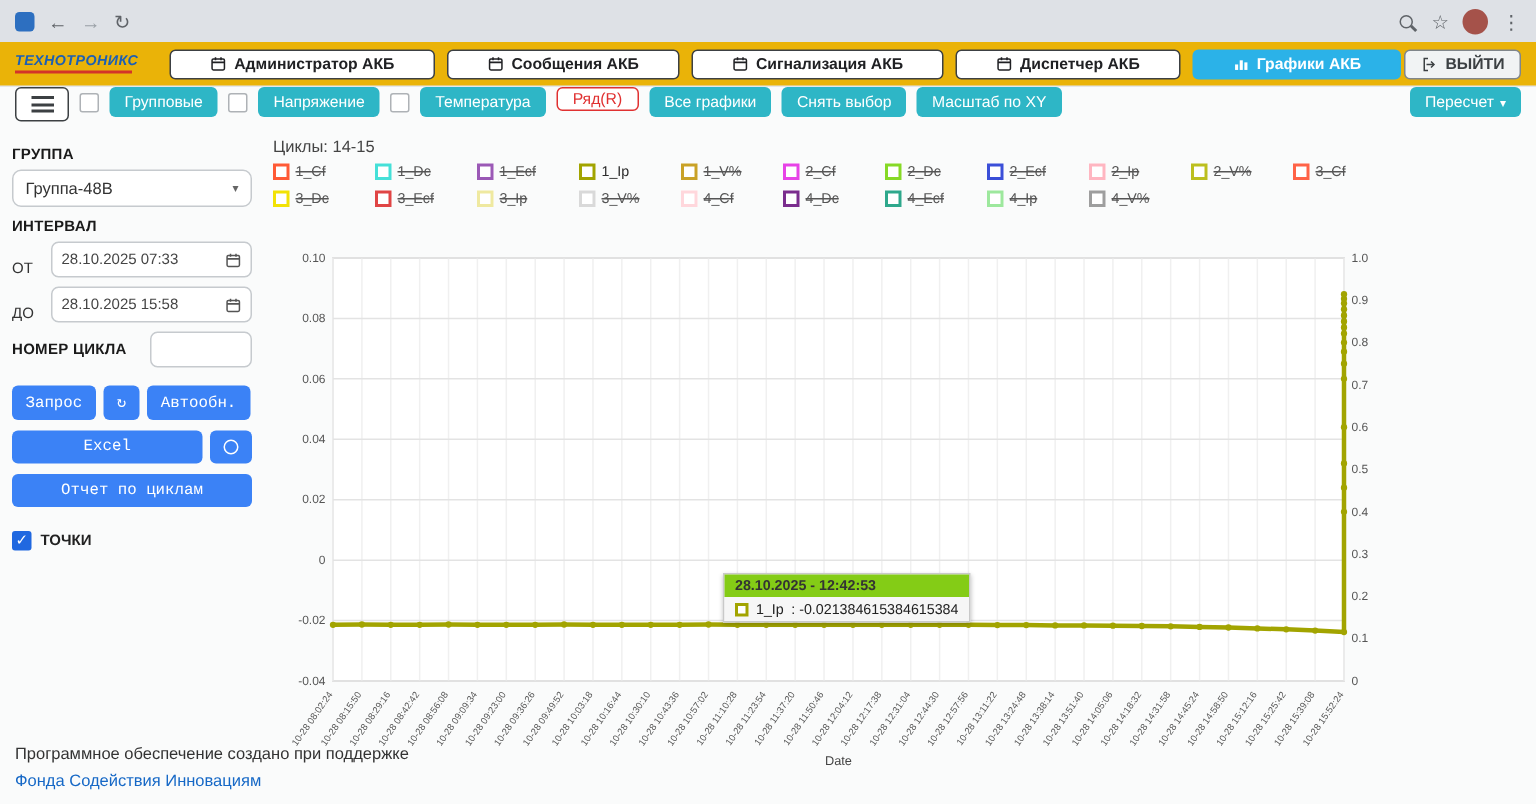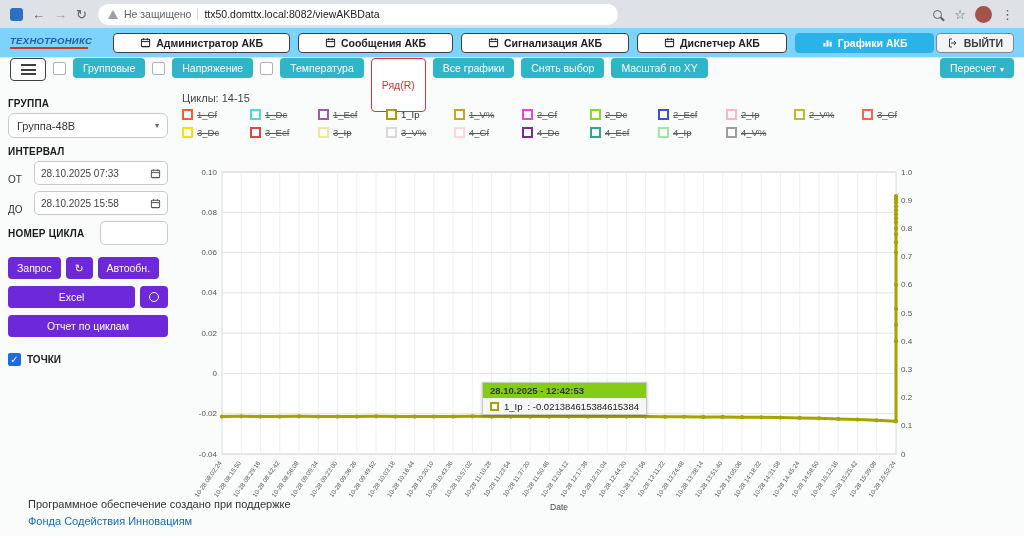--- a/index.html
+++ b/index.html
@@ -15,52 +15,52 @@
 .warn{width:0;height:0;border-left:5px solid transparent;border-right:5px solid transparent;border-bottom:9px solid #9aa0a6;flex:none}
 .sec{color:#5f6368;font-size:10.5px;white-space:nowrap}
 .addr-sep{width:1px;height:12px;background:#dadce0}
 .urltxt{color:#202124;font-size:10.5px;white-space:nowrap;overflow:hidden}
 .bspacer{flex:1}
 .mag{width:9px;height:9px;border:1.6px solid #5f6368;border-radius:50%;position:relative;margin-right:3px;flex:none}
 .mag::after{content:"";position:absolute;width:5px;height:1.6px;background:#5f6368;right:-4px;bottom:-2px;transform:rotate(45deg)}
 .avatar{width:17px;height:17px;border-radius:50%;background:#a5524a;flex:none}
 
 
-.hdr{height:30px;background:#7dd3fc;border-bottom:1px solid #e4e6e9;display:flex;align-items:center;padding:0 10px}
+.hdr{height:30px;background:#eab308;border-bottom:1px solid #e4e6e9;display:flex;align-items:center;padding:0 10px}
 .logo{display:flex;flex-direction:column;line-height:1;margin-right:6px;width:96px}
 .logo b{font-style:italic;color:#1b5fb5;font-size:9.5px;letter-spacing:.3px;white-space:nowrap}
 .logo i{display:block;height:2px;background:#d3342a;width:78px;margin-top:2px}
 .navs{display:flex;gap:8px;margin:0 auto}
 .nbtn{display:inline-flex;align-items:center;gap:5px;background:#fff;border:1.5px solid #3c4043;border-radius:4px;padding:3px 26px;font-size:10.5px;font-weight:700;color:#202124;cursor:pointer;white-space:nowrap;font-family:inherit}
 .nbtn.active{background:#2bb2e8;border-color:#2bb2e8;color:#fff}
 .logout{display:inline-flex;align-items:center;gap:5px;background:#f1f3f4;border:1px solid #80868b;border-radius:4px;padding:3px 10px;font-size:10.5px;font-weight:700;color:#3c4043;cursor:pointer;font-family:inherit}
 
 
 .tbar{height:28px;display:flex;align-items:flex-start;gap:7px;padding:0 10px}
 .burger{width:36px;height:23px;background:#fff;border:1.5px solid #3c4043;border-radius:4px;display:flex;flex-direction:column;justify-content:center;align-items:center;gap:2.5px;cursor:pointer}
 .burger i{display:block;width:15px;height:2px;background:#3c4043}
 .chk{width:13px;height:13px;background:#fff;border:1px solid #aeb2b6;border-radius:2px;flex:none;cursor:pointer}
 .tbtn{background:#2eb6c6;color:#fff;border:none;border-radius:4px;padding:4px 10px;font-size:10.5px;cursor:pointer;white-space:nowrap;font-family:inherit}
-.dbtn{background:#fff;color:#e03131;border:1.5px solid #e03131;border-radius:4px;padding:20px 10px;font-size:10.5px;cursor:pointer;font-family:inherit}
+.dbtn{background:#fff;color:#e03131;border:1.5px solid #e03131;border-radius:4px;padding:1px 10px;font-size:10.5px;cursor:pointer;font-family:inherit}
 .tspacer{flex:1}
 .caret{font-size:8px;margin-left:4px}
 
 
 .main{display:flex;padding:4px 8px 0}
 .side{width:160px;flex:none}
 .slabel{font-size:10px;font-weight:700;margin:8px 0 4px;color:#1a1a1a;letter-spacing:.2px}
 .sel{height:25px;border:1px solid #c6cace;border-radius:6px;background:#fff;display:flex;align-items:center;justify-content:space-between;padding:0 8px;font-size:11px;color:#333;cursor:pointer}
 .selcaret{font-size:8px;color:#666}
 .drow{display:flex;align-items:flex-end;gap:6px;margin-bottom:6px}
 .dlbl{width:20px;font-size:10px;color:#333}
 .dinput{flex:1;height:24px;border:1px solid #c6cace;border-radius:5px;background:#fff;display:flex;align-items:center;justify-content:space-between;padding:0 6px;font-size:10px;color:#444;cursor:text}
 .numrow{display:flex;align-items:center;justify-content:space-between;margin-top:2px}
 .numin{width:68px;height:24px;border:1px solid #c6cace;border-radius:5px;background:#fff;font-family:inherit;padding:0 5px}
 .btnrow{display:flex;gap:5px;margin-top:12px}
-.sbtn{background:#6d28d9;color:#fff;border:none;border-radius:4px;padding:5px 9px;font-size:10.5px;cursor:pointer;font-family:Liberation Sans, sans-serif;white-space:nowrap}
+.sbtn{background:#3b82f6;color:#fff;border:none;border-radius:4px;padding:5px 9px;font-size:10.5px;cursor:pointer;font-family:Liberation Mono, monospace;white-space:nowrap}
 .excelrow{display:flex;gap:5px;margin-top:7px}
 .excelbtn{flex:1}
 .gearbtn{width:28px;display:flex;align-items:center;justify-content:center}
 .circle-ico{display:block;width:10px;height:10px;border:1.6px solid #fff;border-radius:50%}
 .widebtn{width:100%;margin-top:7px}
 .ptsrow{display:flex;align-items:center;gap:6px;margin-top:16px}
 .bluechk{width:13px;height:13px;background:#2068e0;border-radius:2px;color:#fff;font-size:10px;display:flex;align-items:center;justify-content:center;cursor:pointer}
 .ptslbl{font-size:10px;font-weight:700}
 
 
@@ -71,38 +71,32 @@
 .lg-box{width:11px;height:11px;border:2px solid #000;background:#fff;flex:none}
 .lg-label{font-size:9.5px;color:#2b2b2b;white-space:nowrap}
 .lg-label.off{text-decoration:line-through;color:#555}
 .chart-wrap{position:relative;width:760px}
 .tooltip{position:absolute;left:300px;top:220px;border:1px solid #c9c9c9;background:#fff;box-shadow:0 1px 3px rgba(0,0,0,.25);font-size:9.5px;z-index:5;white-space:nowrap}
 .tt-head{background:#84cc16;padding:2px 7px;font-weight:700;color:#333}
 .tt-row{display:flex;align-items:center;gap:5px;background:#f6f6f6;padding:2.5px 7px}
 .tt-box{width:9px;height:9px;border:2px solid #a2a400;background:#fff;flex:none}
 
 
-.footer{position:absolute;left:28px;bottom:6px;line-height:1.45}
+.footer{position:absolute;left:10px;bottom:6px;line-height:1.45}
 .f1{font-size:11px;color:#333}
 .footer a{color:#1668c6;text-decoration:none;font-size:11px;cursor:pointer}
 </style>
 </head>
 <body>
 
 <div class="bbar">
   <span class="favicon"></span>
   <span class="bico">←</span>
   <span class="bico dim">→</span>
   <span class="bico">↻</span>
-  <div class="addr">
-    <span class="warn"></span>
-    <span class="sec">Не защищено</span>
-    <span class="addr-sep"></span>
-    <span class="urltxt">ttx50.domttx.local:8082/viewAKBData</span>
-  </div>
   <span class="bspacer"></span>
   <span class="mag"></span>
   <span class="bico">☆</span>
   <span class="avatar"></span>
   <span class="bico">⋮</span>
 </div>
 
 <div class="hdr">
   <div class="logo">
     <b>ТЕХНОТРОНИКС</b>

